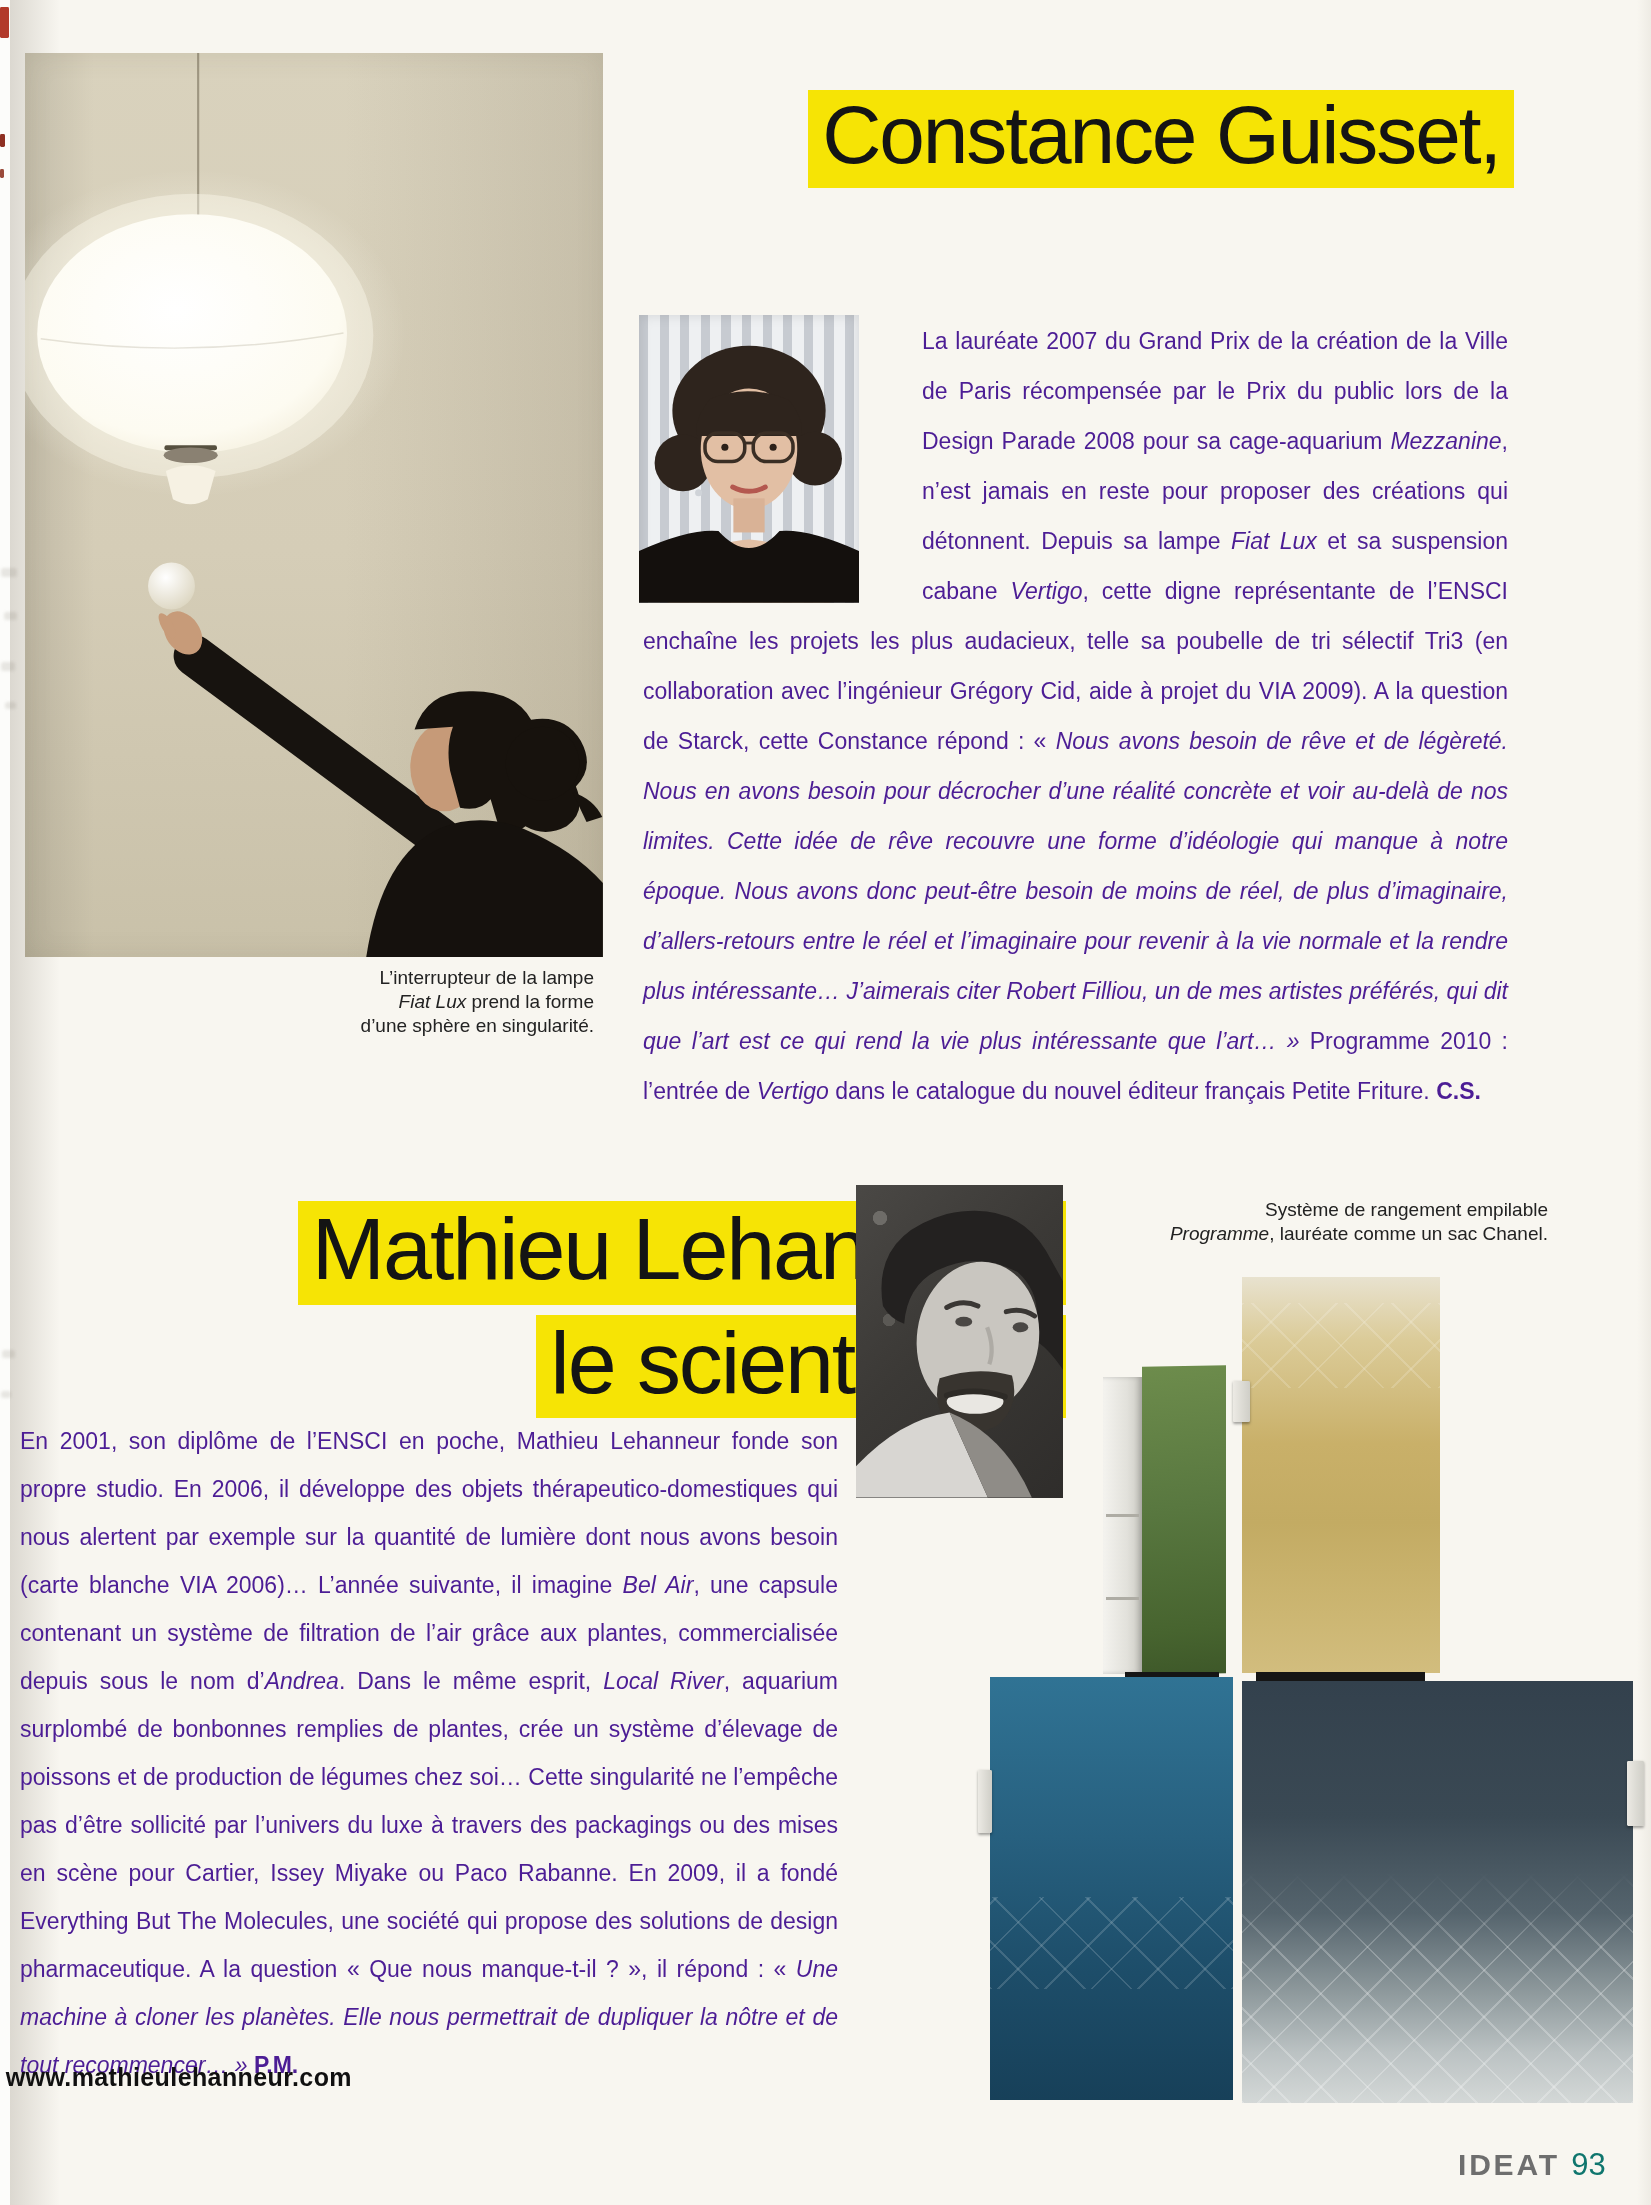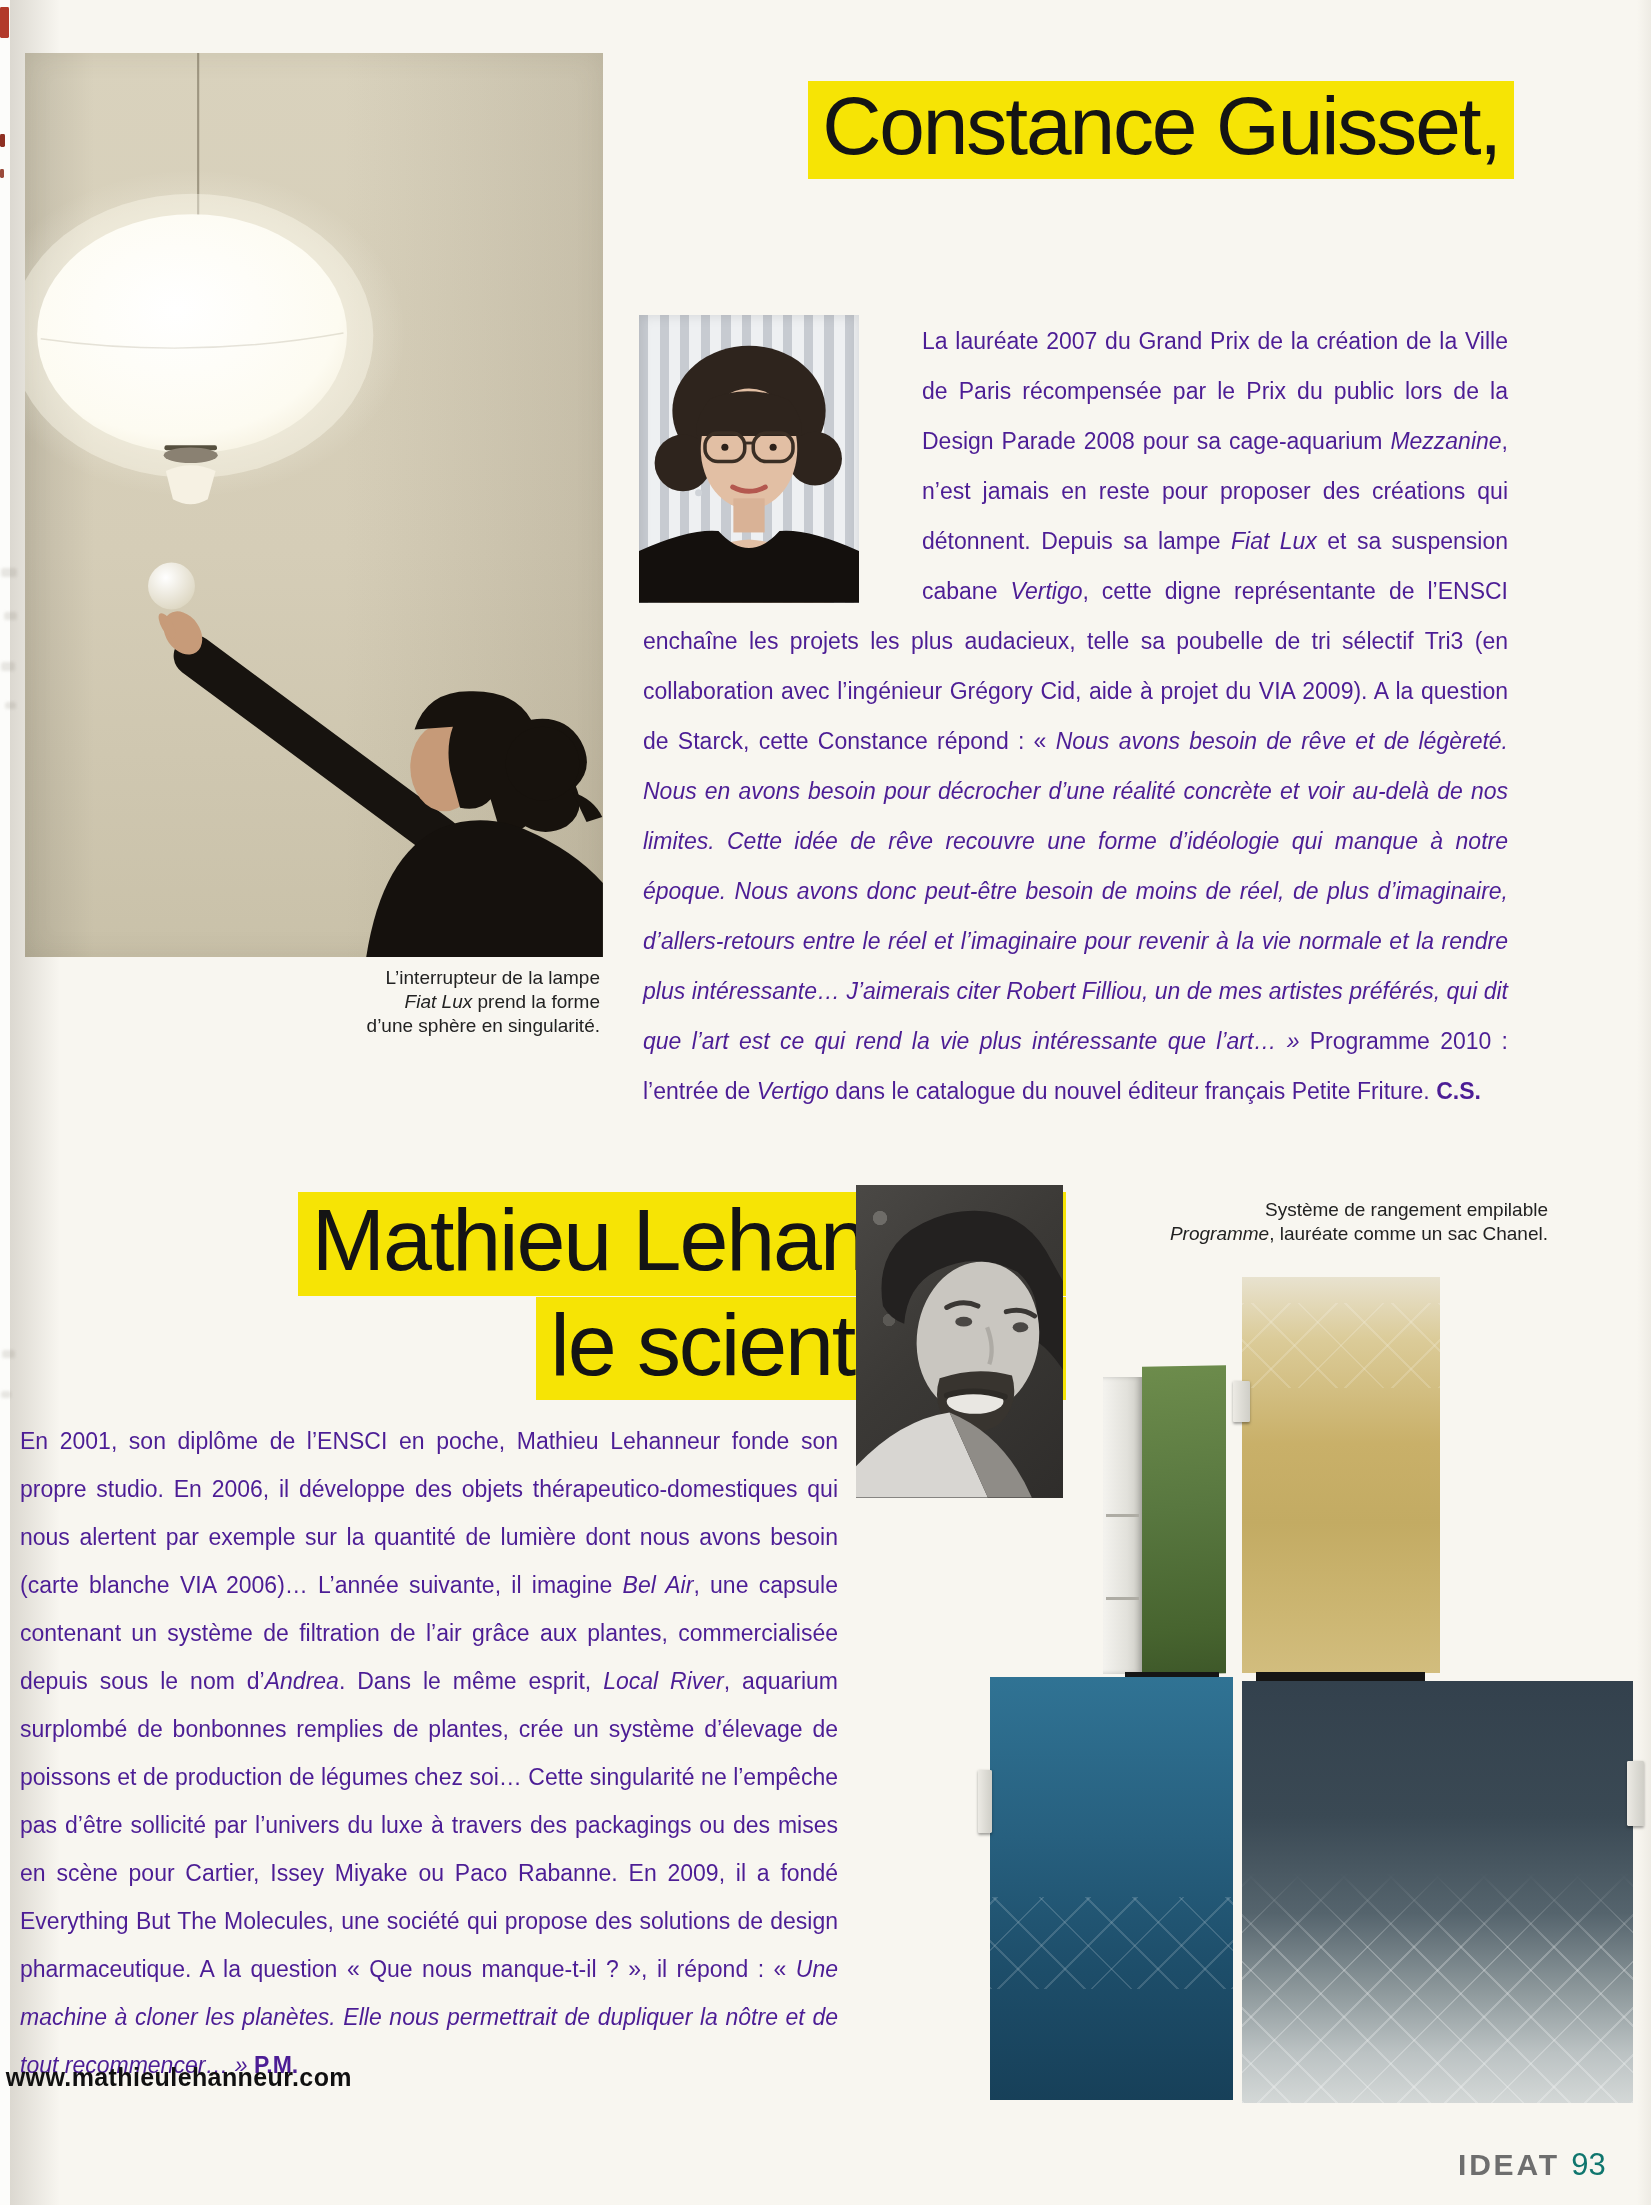--- a/index.html
+++ b/index.html
@@ -16,21 +16,21 @@
     background:linear-gradient(90deg, rgba(90,80,65,.18), rgba(90,80,65,0)); }
   .right-shadow { position:absolute; right:0; top:0; width:14px; height:100%;
     background:linear-gradient(270deg, rgba(120,110,90,.08), rgba(0,0,0,0)); }
   .speck { position:absolute; border-radius:1.4px; }
   .smudge { position:absolute; background:rgba(125,118,104,.16); filter:blur(1.4px); border-radius:2.8px; }
 
   
   .headline { position:absolute; font-weight:500; letter-spacing:-2.1px;
     color:#141414; line-height:1.0; }
   .headline .hl-line { display:inline-block; background:#f6e405;
-    padding:4.3px 14px 11.4px 14px; margin-top:1px; white-space:nowrap; }
+    padding:4.3px 14px 11.4px 14px; margin-top:10px; white-space:nowrap; }
   .headline-1 { left:625px; top:80px; width:889px; text-align:right; font-size:82px; }
   .headline-2 { left:43px; top:1191px; width:1023px; text-align:right; font-size:88px; }
 
   
   .lamp-photo { position:absolute; left:25px; top:53px; width:578px; height:904px;
     background:
       radial-gradient(ellipse 305px 234px at 29% 31%, rgba(255,253,242,.95), rgba(255,253,242,0) 70%),
       linear-gradient(90deg, rgba(0,0,0,.10), rgba(0,0,0,0) 12%, rgba(0,0,0,0) 55%, rgba(110,100,80,.16)),
       linear-gradient(180deg, #d9d2bd 0%, #d5cdb7 55%, #c9c1a9 100%);
     box-shadow: inset 0 0 28px rgba(90,80,60,.12);
@@ -44,21 +44,21 @@
       radial-gradient(circle 11.4px at 24px 33px, #6e6c68 60%, transparent 65%),
       radial-gradient(circle 8.5px at 58px 78px, #63615d 60%, transparent 65%),
       radial-gradient(circle 10px at 33px 135px, #5b5955 60%, transparent 65%),
       radial-gradient(circle 7px at 78px 50px, #585651 60%, transparent 65%),
       linear-gradient(135deg, #4a4845 0%, #3b3936 45%, #2f2d2b 100%);
   }
   .photo-svg { position:absolute; left:0; top:0; width:100%; height:100%; }
 
   
   .caption { position:absolute; font-size:19px; line-height:24px; color:#222; }
-  .caption-lamp { left:296px; top:966px; width:304px; text-align:right; }
+  .caption-lamp { left:290px; top:966px; width:304px; text-align:right; }
   .caption-delicious { left:1108px; top:1198px; width:440px; text-align:right; }
 
   
   .body-text { position:absolute; font-size:23px; color:#4c1d95; text-align:justify; }
   .article1-text { left:643px; top:316px; width:865px; line-height:50px; }
   .a1-spacer { float:left; width:279px; height:284px; }
   .article2-text { left:20px; top:1417px; width:818px; line-height:48px; }
   .body-text p { margin:0; }
 
   .website { position:absolute; left:5.7px; top:2063px; font-size:25px; font-weight:700;

